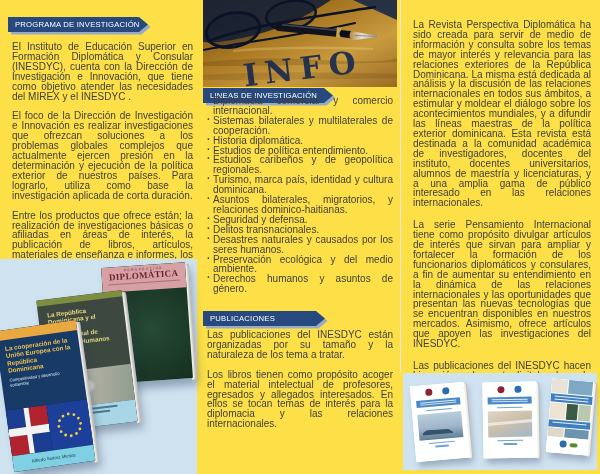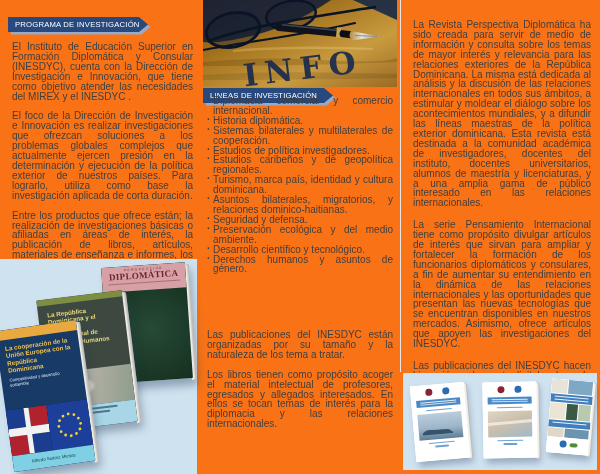--- a/index.html
+++ b/index.html
@@ -1,16 +1,16 @@
 <!DOCTYPE html>
 <html><head>
 <meta charset="utf-8">
 <style>
   html,body{margin:0;padding:0;background:#ffffff;}
-  .page{position:relative;width:600px;height:474px;background:#f97316;overflow:hidden;
+  .page{position:relative;width:600px;height:474px;background:#fde047;overflow:hidden;
         font-family:"Liberation Sans",sans-serif;-webkit-font-smoothing:antialiased;}
   
   .body-text{color:#3f3f3f;font-size:10px;line-height:9.9px;text-align:justify;}
   .body-text p{margin:0 0 10px 0;}
   
   .ribbon{position:absolute;height:15px;}
   .ribbon .rb-shadow{position:absolute;left:2.5px;top:2.5px;width:100%;height:100%;background:#97abc9;
         clip-path:polygon(0 0,calc(100% - 9px) 0,100% 50%,calc(100% - 9px) 100%,0 100%);}
   .ribbon .rb-face{position:absolute;left:0;top:0;width:100%;height:100%;background:#27497e;color:#ffffff;
         clip-path:polygon(0 0,calc(100% - 9px) 0,100% 50%,calc(100% - 9px) 100%,0 100%);
@@ -207,32 +207,37 @@
     </svg>
   </div>
 
   <div class="ribbon" style="left:203px;top:88px;width:130px;">
     <div class="rb-shadow"></div>
     <div class="rb-face">LINEAS DE INVESTIGACIÓN</div>
   </div>
 
   <ul class="research body-text" style="position:absolute;left:207px;top:96px;width:186px;">
     <li>Diplomacia comercial y comercio internacional.</li>
+    <li>Sistemas bilaterales y multilaterales de cooperación.</li>
     <li>Historia diplomática.</li>
-    <li>Sistemas bilaterales y multilaterales de cooperación.</li>
-    <li>Estudios de política investigadores.</li>
+    <li>Estudios de política entendimiento.</li>
     <li>Estudios caribeños y de geopolítica regionales.</li>
     <li>Turismo, marca país, identidad y cultura dominicana.</li>
     <li>Asuntos bilaterales, migratorios, y relaciones dominico-haitianas.</li>
     <li>Seguridad y defensa.</li>
+    <li>Delitos transnacionales.</li>
+    <li>Desastres naturales y causados por los seres humanos.</li>
     <li>Preservación ecológica y del medio ambiente.</li>
-    <li>Desarrollo científico y tecnológico.</li>
     <li>Derechos humanos y asuntos de género.</li>
   </ul>
 
+  <div class="ribbon" style="left:203px;top:311px;width:122px;">
+    <div class="rb-shadow"></div>
+    <div class="rb-face">PUBLICACIONES</div>
+  </div>
 
   <div class="body-text" style="position:absolute;left:207px;top:330px;width:186px;">
     <p>Las publicaciones del INESDYC están organizadas por su tamaño y la naturaleza de los tema a tratar.</p>
     <p>Los libros tienen como propósito acoger el material intelectual de profesores, egresados y allegados interesados. En ellos se tocan temas de interés para la diplomacia y las relaciones internacionales.</p>
   </div>
 
   <div class="body-text" style="position:absolute;left:413px;top:20px;width:178px;">
     <p style="margin-bottom:12px;">La Revista Perspectiva Diplomática ha sido creada para servir de medio de información y consulta sobre los temas de mayor interés y relevancia para las relaciones exteriores de la República Dominicana. La misma está dedicada al análisis y la discusión de las relaciones internacionales en todos sus ámbitos, a estimular y moldear el diálogo sobre los acontecimientos mundiales, y a difundir las líneas maestras de la política exterior dominicana. Esta revista está destinada a la comunidad académica de investigadores, docentes del instituto, docentes universitarios, alumnos de maestría y licenciaturas, y a una amplia gama de público interesado en las relaciones internacionales.</p>
     <p style="margin-bottom:12px;">La serie Pensamiento Internacional tiene como propósito divulgar artículos de interés que sirvan para ampliar y fortalecer la formación de los funcionarios diplomáticos y consulares, a fin de aumentar su entendimiento en la dinámica de las relaciones internacionales y las oportunidades que presentan las nuevas tecnologías que se encuentran disponibles en nuestros mercados. Asimismo, ofrece artículos que apoyen las investigaciones del INESDYC.</p>
     <p>Las publicaciones del INESDYC hacen hincapié en el soporte digital y el uso de la tecnología de la información, como una vía de alcanzar a la mayor cantidad de investigadores, profesores y funcionarios vinculados al estudio de las relaciones internacionales y áreas afines.</p>

